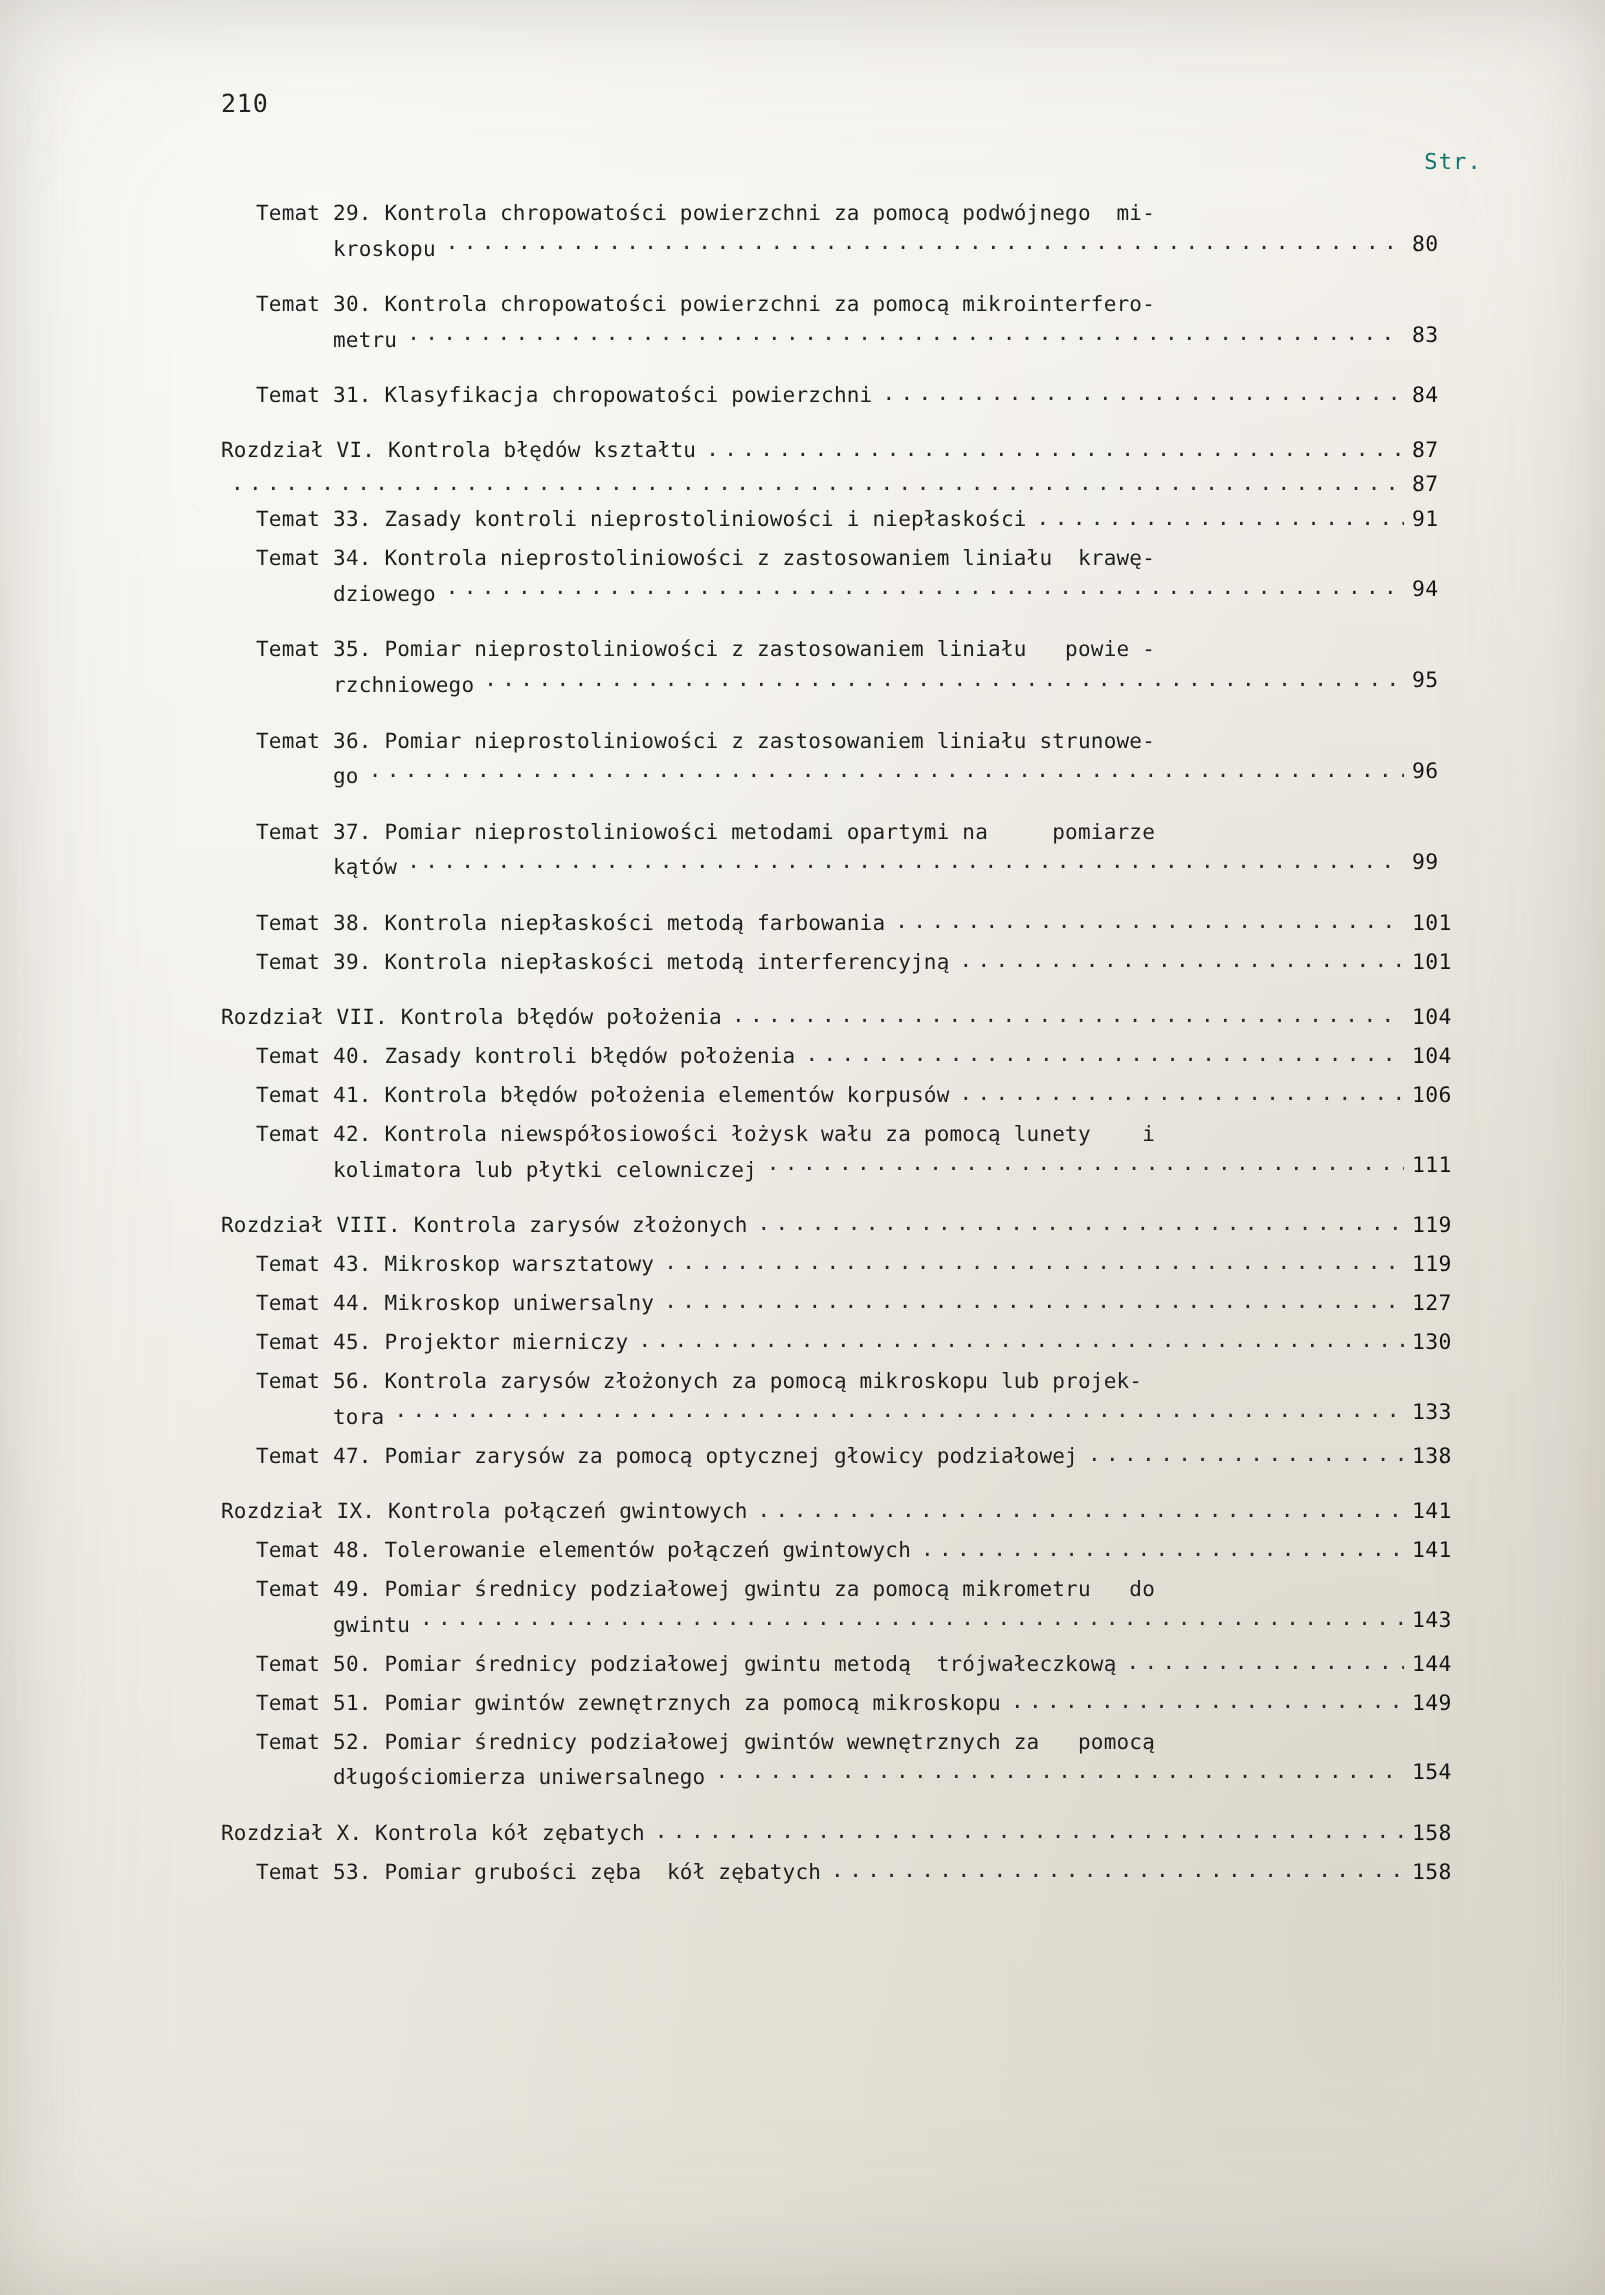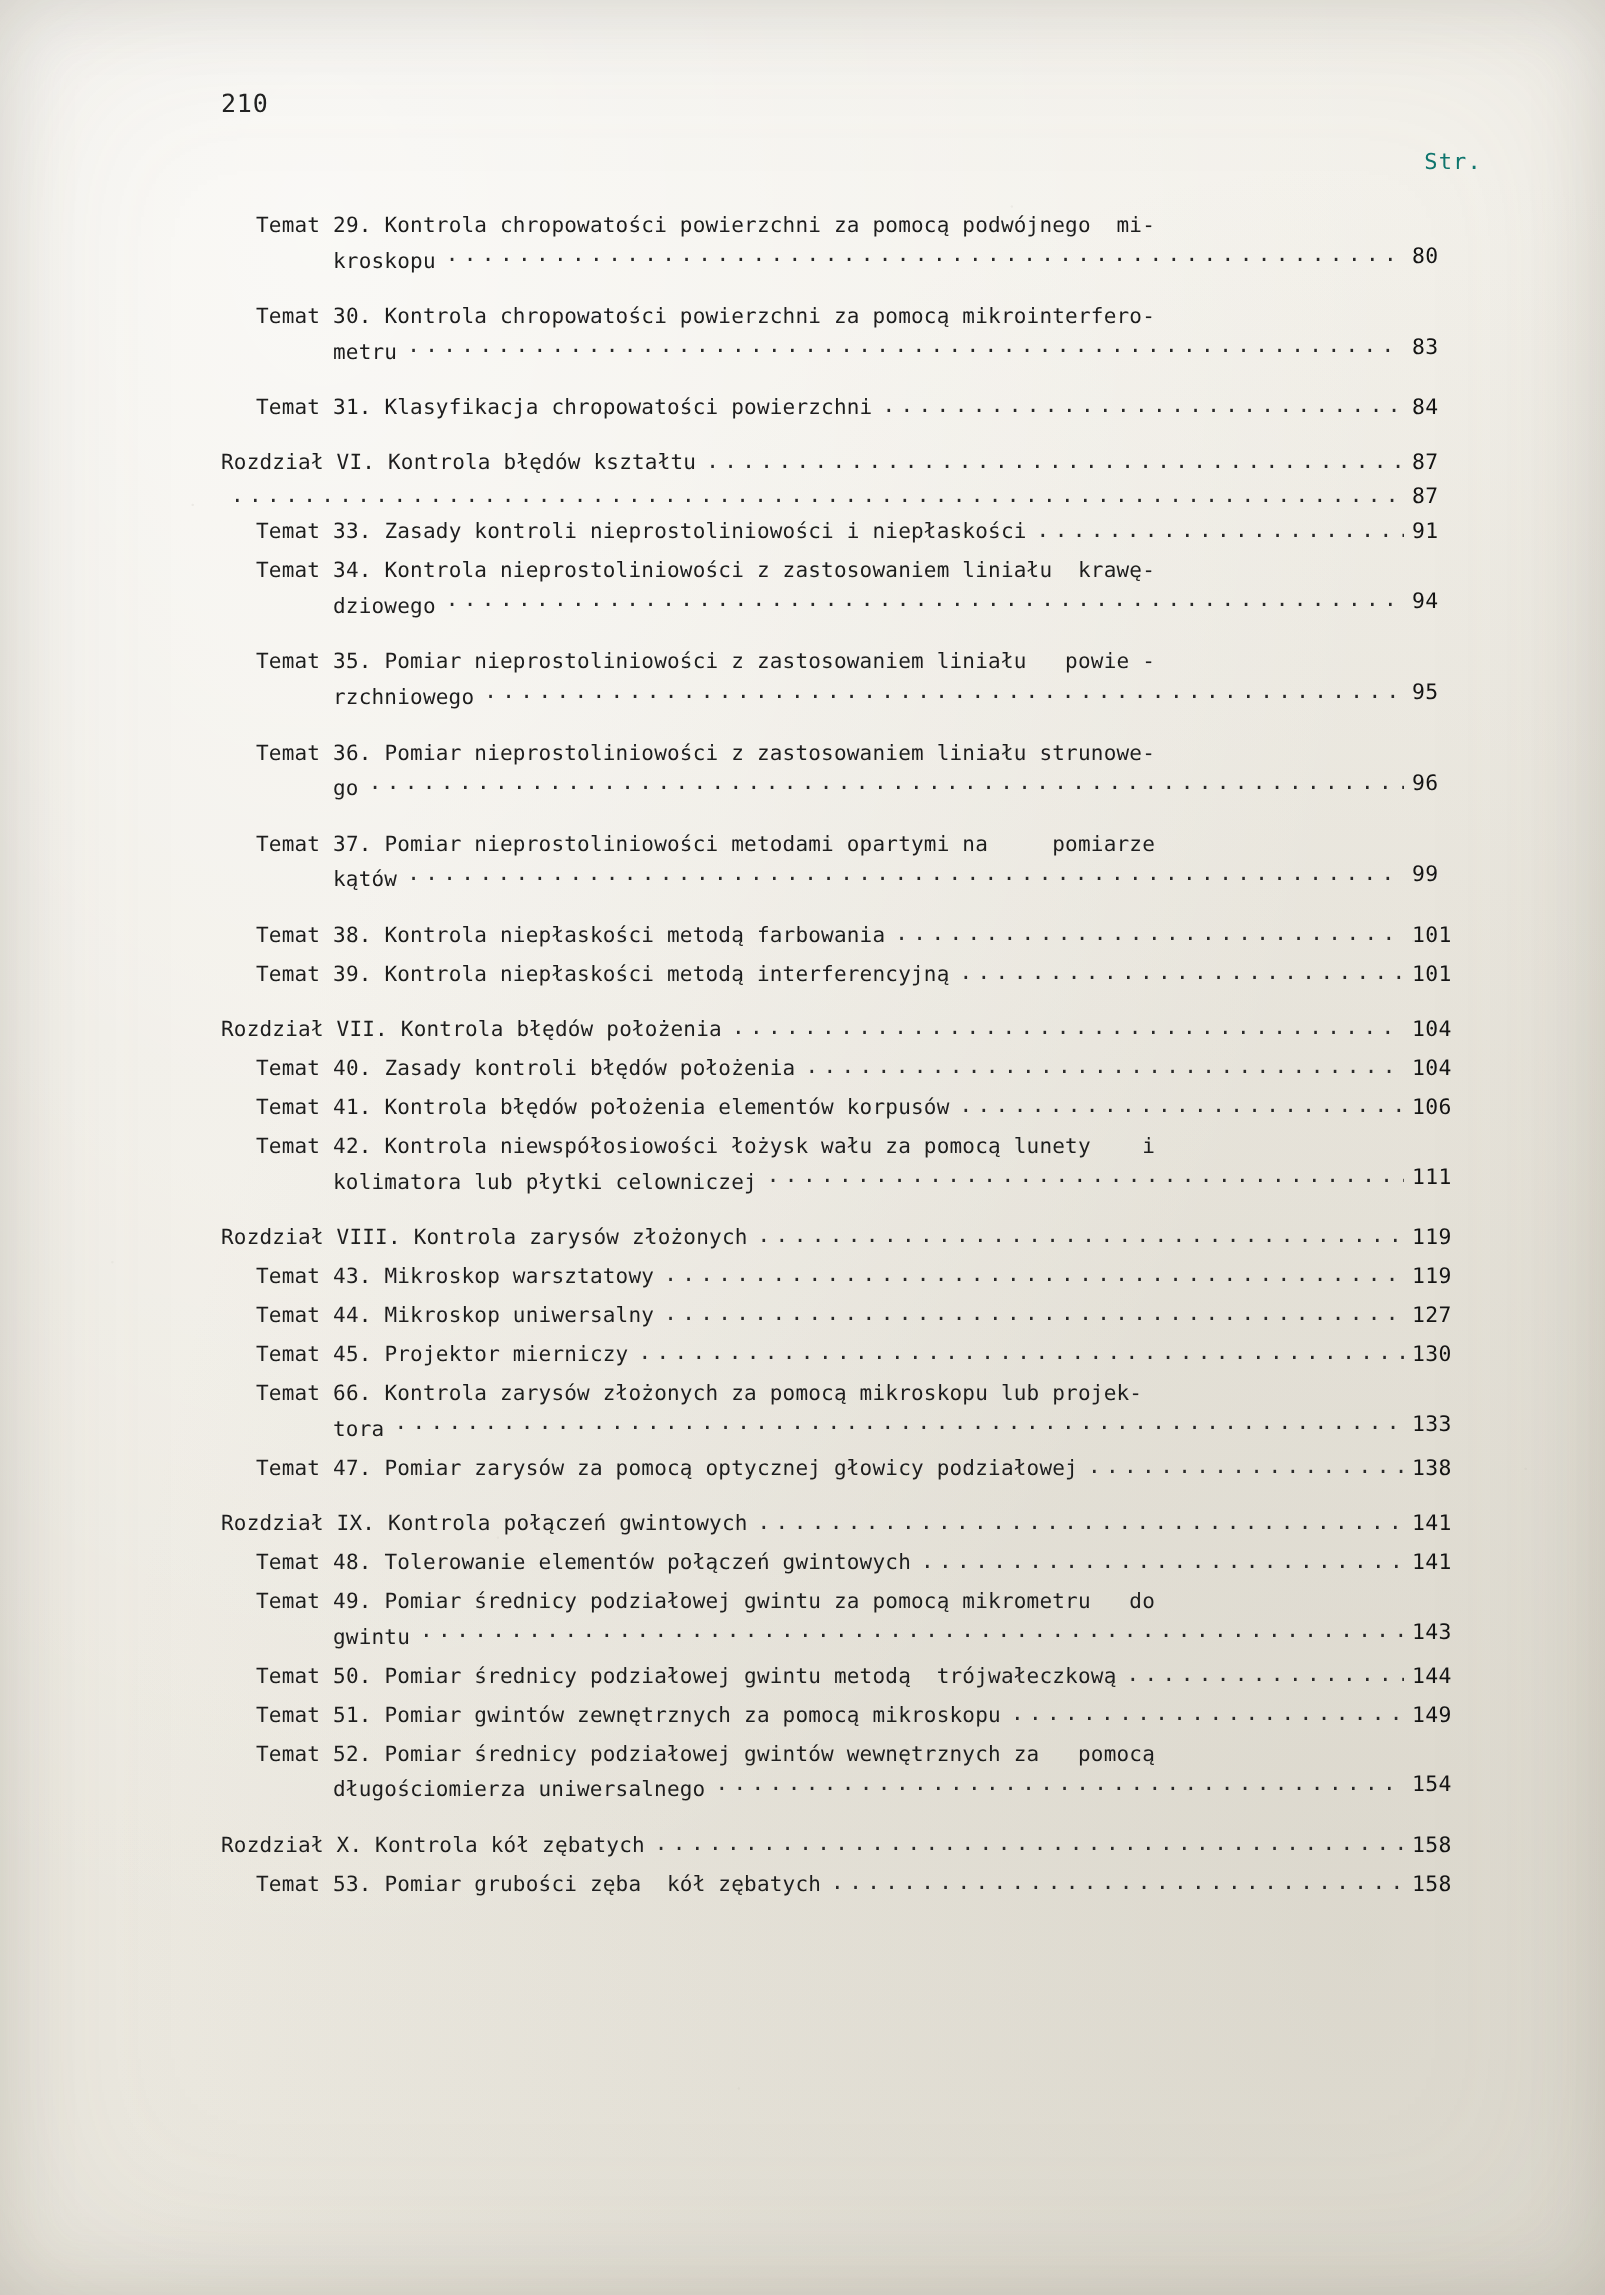--- a/index.html
+++ b/index.html
@@ -64,21 +64,21 @@
     right: 124px;
     top: 150px;
     font-size: 22px;
     letter-spacing: 1.2px;
     color: #0f766e;
   }
 
   .toc {
     position: absolute;
     left: 221px;
-    top: 208px;
+    top: 196px;
     width: 1262px;
   }
 
   .entry {
     display: block;
     margin-bottom: 5px;
   }
   .entry.gap {
     margin-top: 21.4px;
   }
@@ -315,21 +315,21 @@
       </div>
       <div class="entry">
         <div class="line">
           <span class="label indent2">Temat 45. Projektor mierniczy</span>
           <span class="dots">........................................................................................................................</span>
           <span class="pnum">130</span>
         </div>
       </div>
       <div class="entry">
         <div class="line">
-          <span class="label indent2">Temat 66. Kontrola zarysów złożonych za pomocą mikroskopu lub projek-</span>
+          <span class="label indent2">Temat 56. Kontrola zarysów złożonych za pomocą mikroskopu lub projek-</span>
           <span class="nodots"></span>
           <span class="pnum"></span>
         </div>
         <div class="secondline">
           <span class="label cont">tora</span>
           <span class="dots">........................................................................................................................</span>
           <span class="pnum">133</span>
         </div>
       </div>
       <div class="entry">

